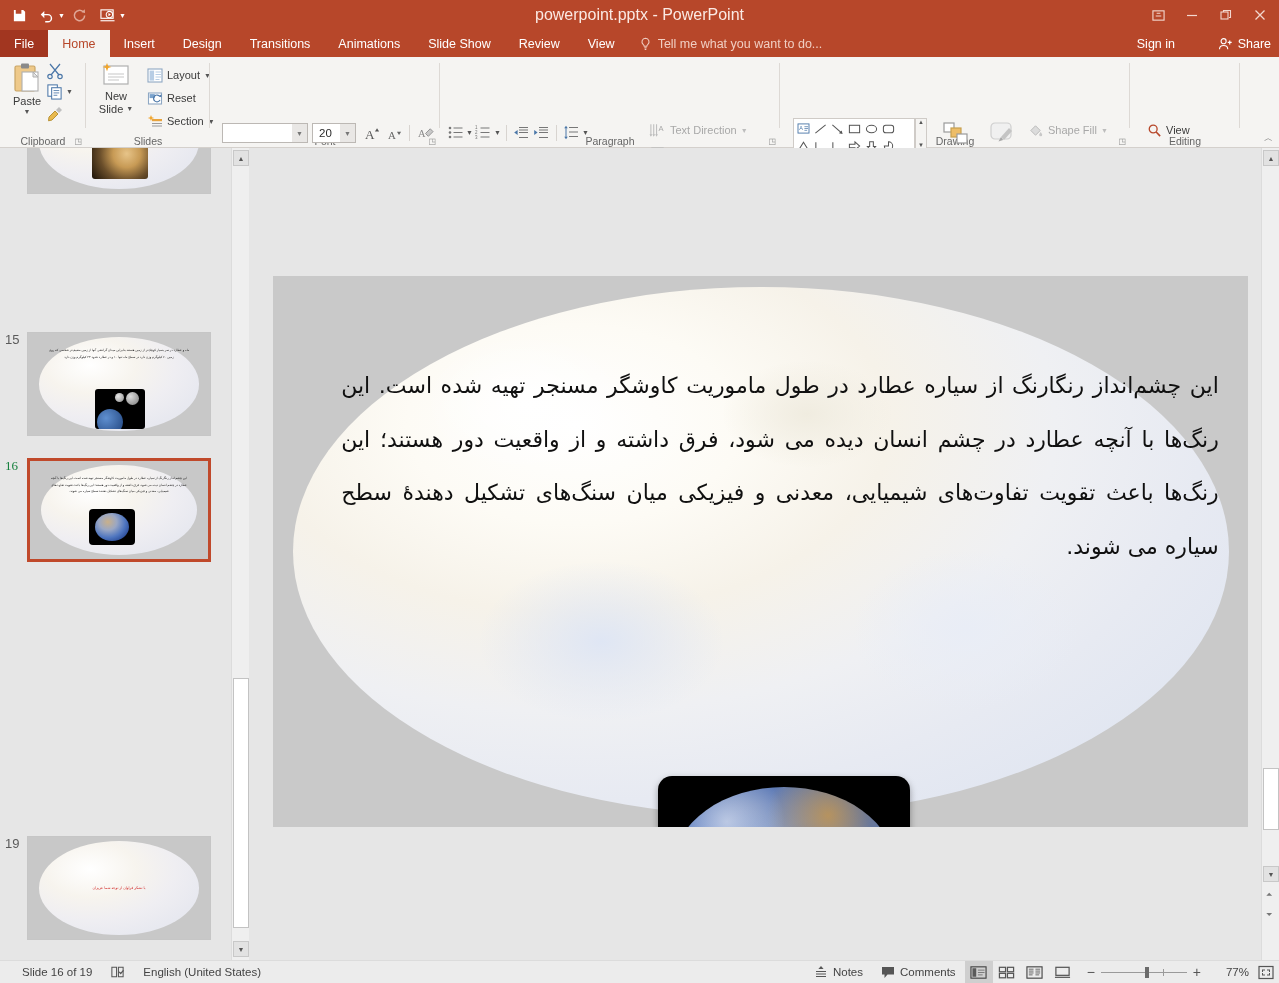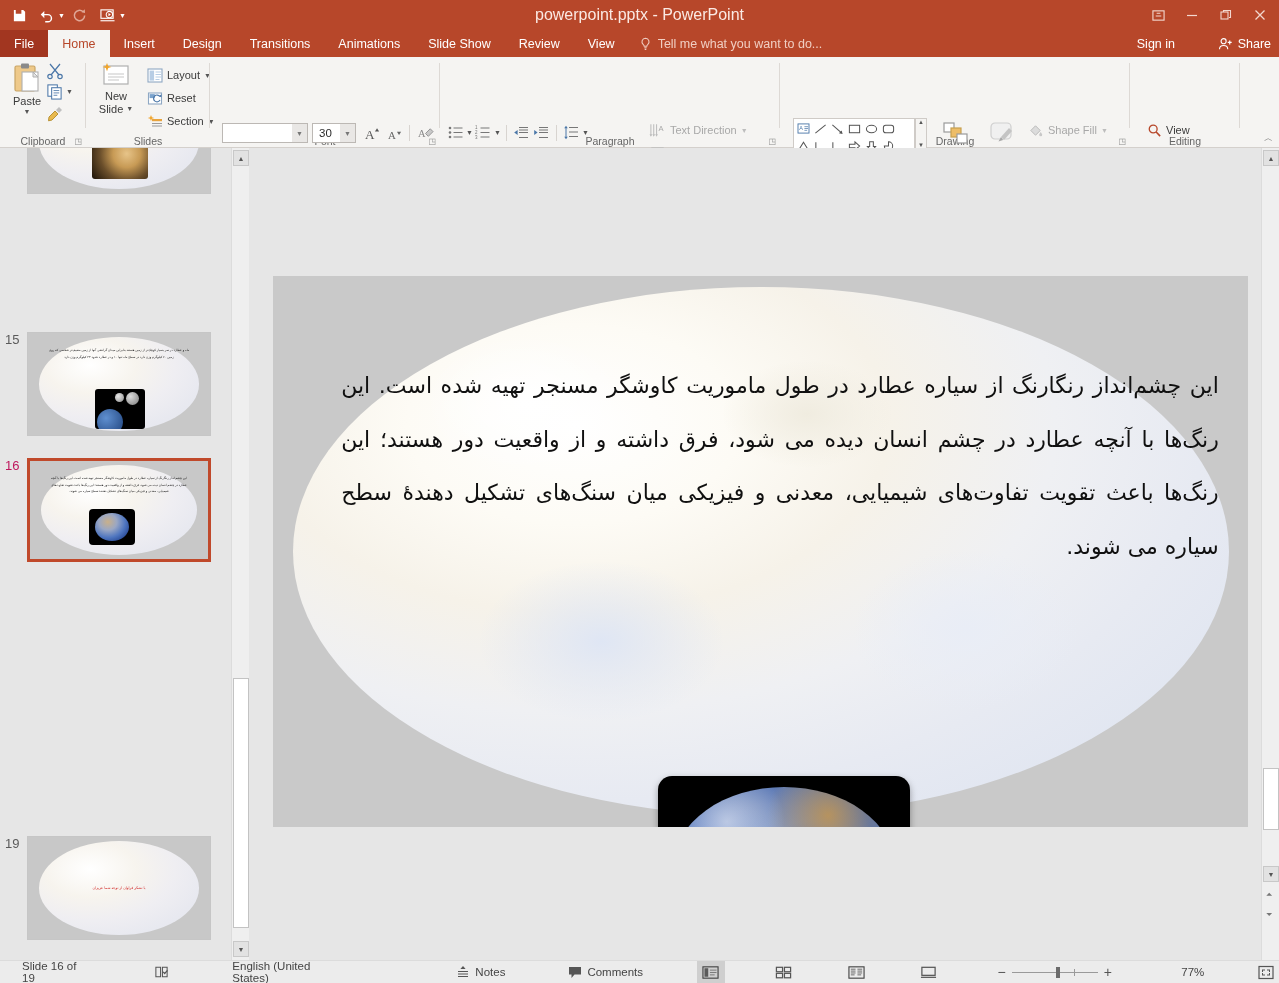--- a/index.html
+++ b/index.html
@@ -92,21 +92,21 @@
   .shapescroll{ position:absolute; left:915px; top:61px; width:12px; height:54px;
     border:1px solid #cfcbc7; background:#f5f4f2; display:flex; flex-direction:column;
     justify-content:space-between; align-items:center; font-size:6px; color:#555;}
 
   
   .workarea{ position:absolute; left:0; top:148px; width:1279px; height:812px; background:#e6e6e6;}
   .thumbpane{ position:absolute; left:0; top:0; width:231px; height:812px; background:#e6e6e6;
     overflow:hidden;}
   .thumbitem{ position:absolute; left:27px; width:184px; }
   .thumbnum{ position:absolute; left:-22px; top:0px; font-size:13px; color:#5a5a5a; }
-  .thumbnum.sel{ color:#be185d; }
+  .thumbnum.sel{ color:#15803d;font-family:Liberation Serif, serif; }
   .thumbframe{ width:184px; height:104px; border:1px solid #c6c6c6; background:#c8c8c8;
     position:relative; overflow:hidden; cursor:pointer;}
   .thumbframe.sel{ border:3px solid #c0492b; }
   .ellipsebg{ position:absolute; left:6%; top:4%; width:88%; height:92%;
     border-radius:50%;
     background:
       radial-gradient(ellipse at 32% 30%, #ffffff 0%, #f7f4ee 30%, #efeef2 55%, #e8e9f0 75%, #e3e5ee 100%);
   }
   .thumbtext{ position:absolute; left:10%; right:10%; top:14%;
     font-size:3.1px; color:#1a1a1a; text-align:center; line-height:2.2; direction:rtl;}
@@ -150,21 +150,21 @@
     border-radius:14px; overflow:hidden; background:#000;
     box-shadow:0 3px 7px rgba(0,0,0,.35);
   }
 
   .vscroll{ position:absolute; left:1261px; top:0; width:18px; height:812px;
     background:#efefef; border-left:1px solid #dcdcdc;}
 
   
   .status{ position:absolute; left:0; top:960px; width:1279px; height:23px;
     background:#ececec; border-top:1px solid #dcdcdc; display:flex; align-items:center;
-    font-size:11.5px; color:#444;gap:45px;}
+    font-size:11.5px; color:#444;}
   .status .si{ display:flex;align-items:center;gap:5px;padding:0 9px;height:23px;cursor:pointer;}
   .status .si.np{ cursor:default;}
   .viewbtn{ width:28px;height:23px;display:flex;align-items:center;justify-content:center;
     color:#555;cursor:pointer;}
   .viewbtn.active{ background:#cfcfcf;}
   .zoomslider{ display:flex;align-items:center;gap:0px;padding:0 4px;}
   .ztrack{ width:86px;height:1px;background:#9a9a9a;position:relative;}
   .zknob{ position:absolute; left:44px; top:-5px; width:4px; height:11px; background:#6b6b6b;}
   .zmid{ position:absolute; left:62px; top:-3px; width:1px; height:7px; background:#9a9a9a;}
 </style>
@@ -362,21 +362,21 @@
 
   <div class="grp" style="left:210px; width:230px;">
     <div class="glabel">Font</div>
     <div class="dlg">◳</div>
     <div class="gsep"></div>
   </div>
   <div class="fontname">
     <div class="dd">▼</div>
   </div>
   <div class="fontsize">
-    <span>30</span>
+    <span>20</span>
     <div class="dd">▼</div>
   </div>
   <div style="position:absolute;left:362px;top:66px;display:flex;gap:2px;align-items:center;">
     <div class="fbtn">
       <svg width="17" height="17" viewBox="0 0 18 18">
           <text x="1" y="15" font-size="14" font-family="Liberation Serif, serif" fill="#555">A</text>
           <path fill="#555" d="M13.8 3.5l2.2 3.4h-4.4z"></path>
         </svg>
     </div>
     <div class="fbtn">

